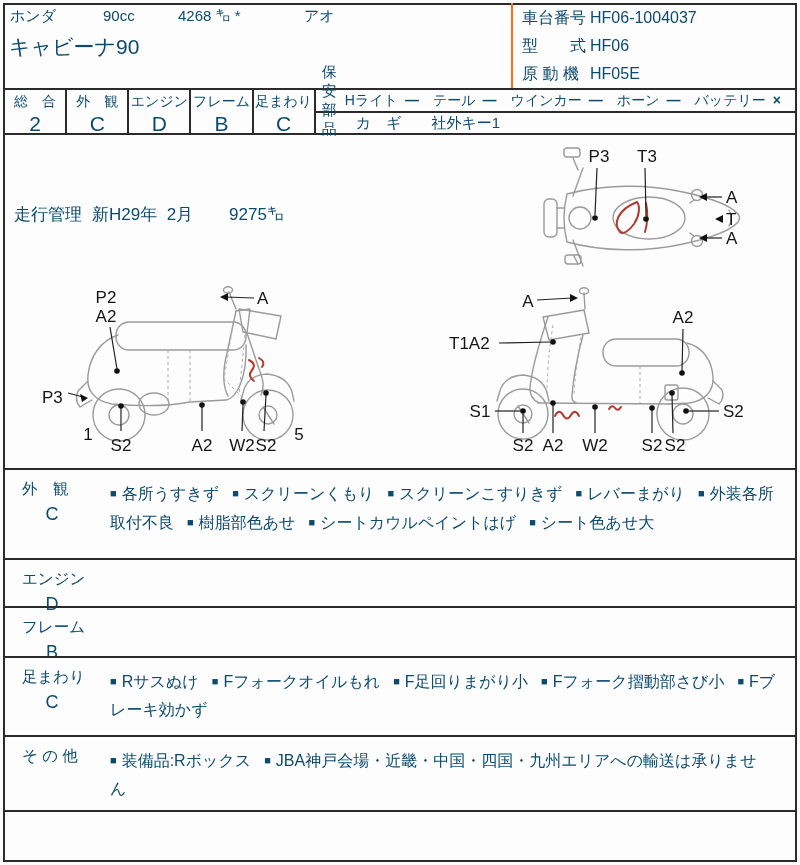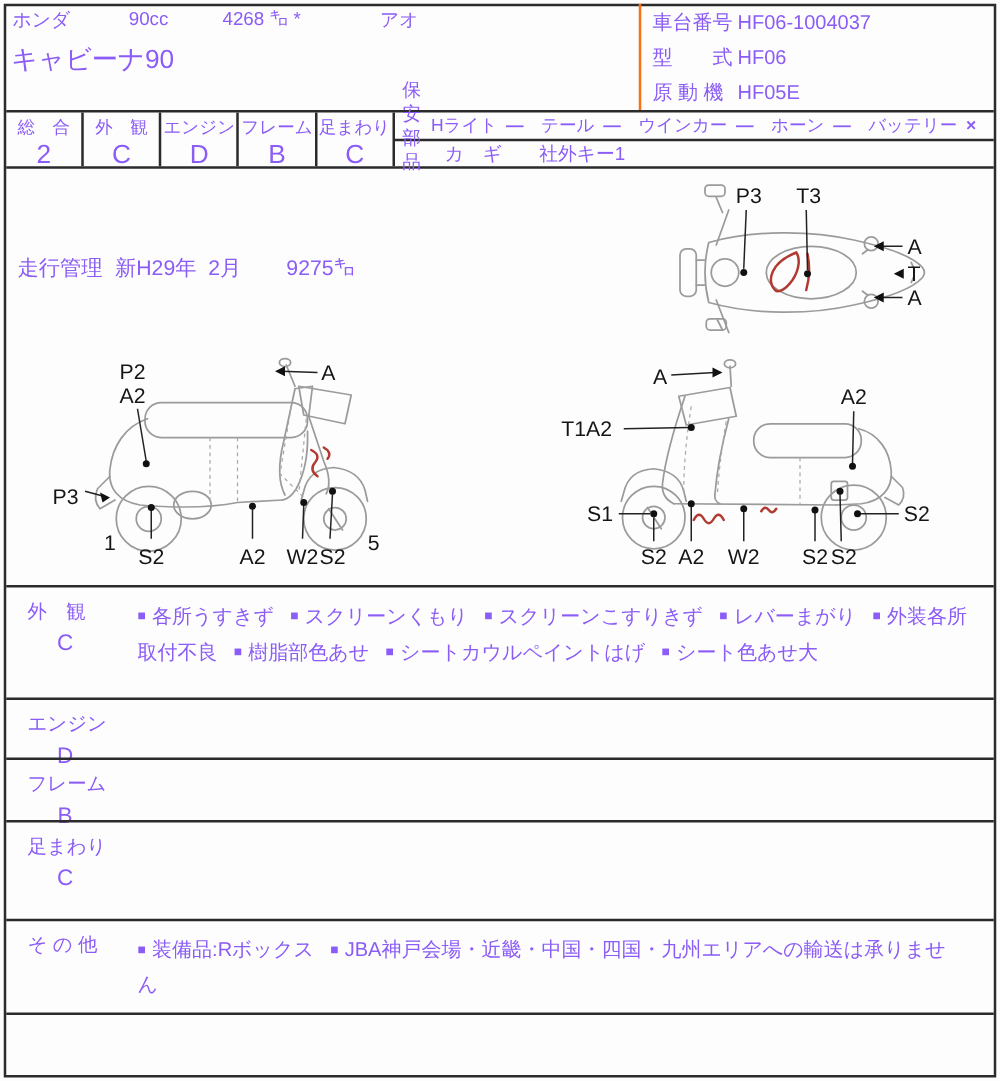--- a/index.html
+++ b/index.html
@@ -1,18 +1,18 @@
 <!DOCTYPE html>
 <html><head>
 <meta charset="utf-8">
 <style>
   html,body { margin:0; padding:0; background:#e8e8e8; }
   .sheet {
     position:relative; width:800px; height:865px; background:#fdfdfd;
-    font-family:"Liberation Sans","DejaVu Sans",sans-serif; color:#8b5cf6;
+    font-family:"Liberation Sans","DejaVu Sans",sans-serif; color:#0c4a6e;
     overflow:hidden;
   }
   .frame { position:absolute; left:3px; top:3px; right:3px; bottom:3px; border:2px solid #2b2b2b; }
   .abs { position:absolute; }
 
   
   .hdr-text { font-size:15px; white-space:pre; }
   .model-name { font-size:21px; }
   .hdr-right { position:absolute; left:511px; top:3px; width:286px; height:86px; border-left:2px solid #f97316; }
   .hdr-right .row { position:absolute; left:9px; font-size:16px; }
@@ -300,19 +300,20 @@
     <div class="sec-label">エンジン</div>
     <div class="sec-grade">D</div>
   </div>
   <div class="sec" style="top:606px; height:50px;">
     <div class="sec-label">フレーム</div>
     <div class="sec-grade">B</div>
   </div>
   <div class="sec" style="top:656px; height:79px;">
     <div class="sec-label">足まわり</div>
     <div class="sec-grade">C</div>
+    <div class="sec-content"><span class="bullet-item"><span class="sq">■</span>Rサスぬけ</span><span class="bullet-item"><span class="sq">■</span>Fフォークオイルもれ</span><span class="bullet-item"><span class="sq">■</span>F足回りまがり小</span><span class="bullet-item"><span class="sq">■</span>Fフォーク摺動部さび小</span><span class="bullet-item"><span class="sq">■</span>Fブレーキ効かず</span></div>
   </div>
   <div class="sec" style="top:735px; height:78px;">
     <div class="sec-label">そ の 他</div>
     <div class="sec-content"><span class="bullet-item"><span class="sq">■</span>装備品:Rボックス</span><span class="bullet-item"><span class="sq">■</span>JBA神戸会場・近畿・中国・四国・九州エリアへの輸送は承りません</span></div>
   </div>
   <div class="sec" style="top:810px; height:50px;"></div>
 </div>
 
 </body></html>

